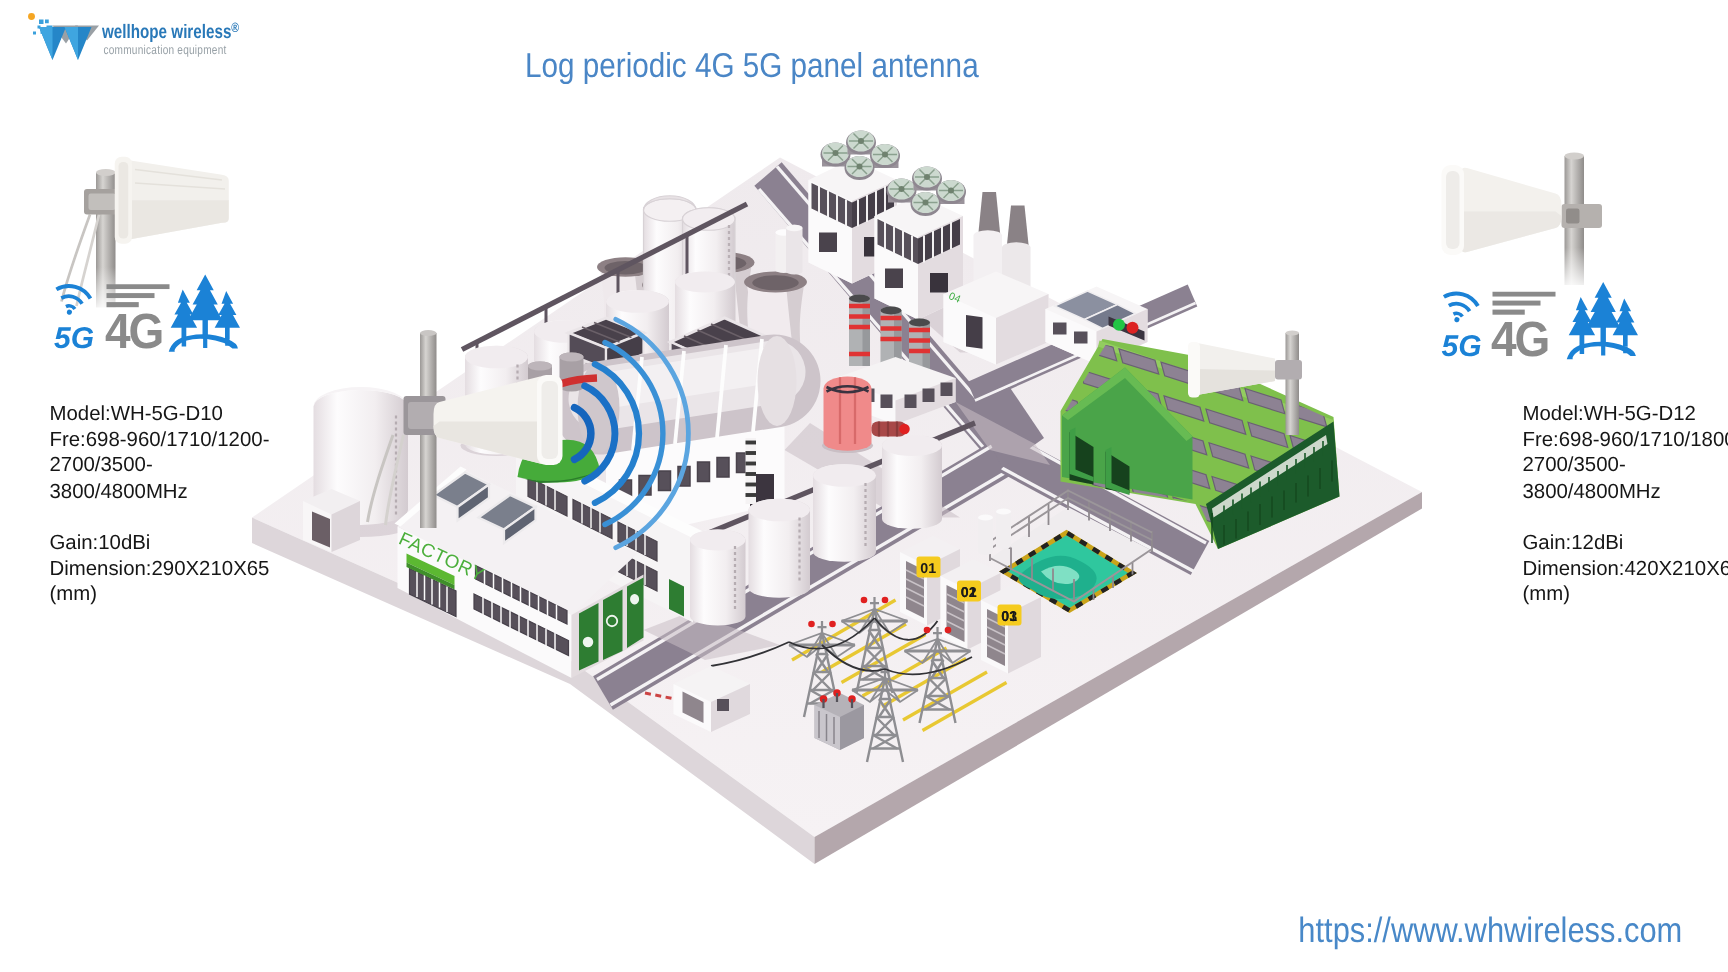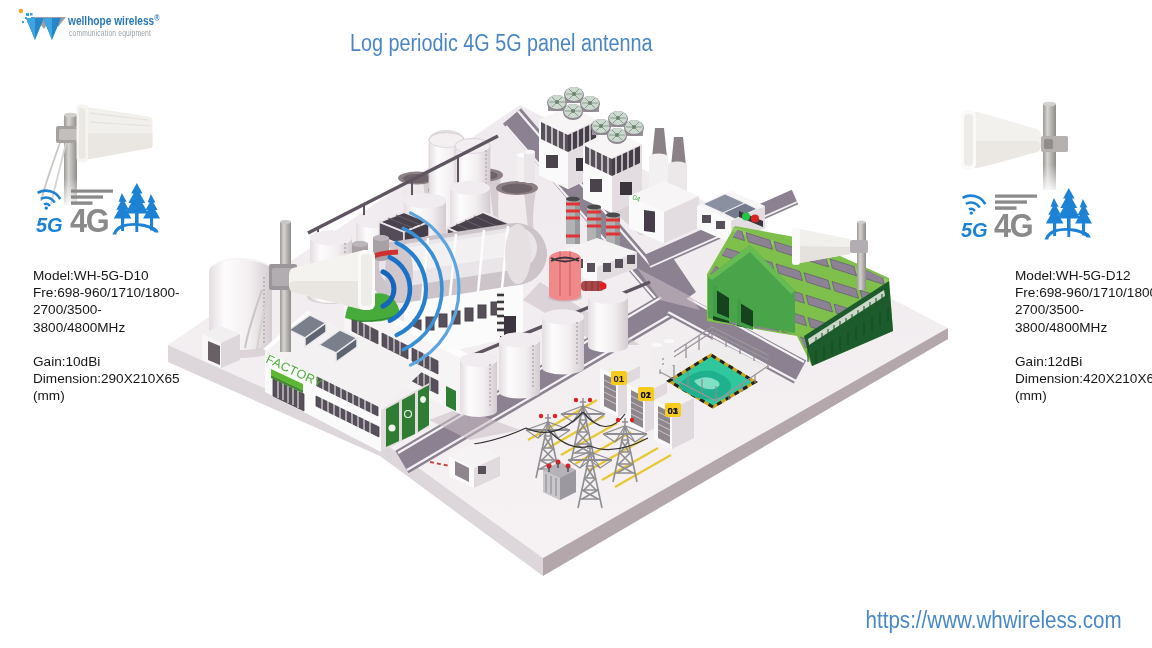--- a/index.html
+++ b/index.html
@@ -10,21 +10,21 @@
 .spec{font-size:13.6px;line-height:17.2px;color:#161616;white-space:pre-line}
 #specL{left:33px;top:267px}
 #specR{left:1015px;top:267px}
 #logoT1{left:68px;top:13px;font-size:13px;font-weight:bold;color:#2878b8;transform:scaleX(0.78);transform-origin:0 0}
 #logoT2{left:69px;top:28px;font-size:8.5px;color:#97a0a6;letter-spacing:0.2px;transform:scaleX(0.79);transform-origin:0 0}
 </style>
 </head>
 <body>
 <div class="abs" id="title">Log periodic 4G 5G panel antenna</div>
 <div class="abs spec" id="specL">Model:WH-5G-D10
-Fre:698-960/1710/1800-
+Fre:698-960/1710/1200-
 2700/3500-
 3800/4800MHz
 
 Gain:10dBi
 Dimension:290X210X65
 (mm)</div>
 <div class="abs spec" id="specR">Model:WH-5G-D12
 Fre:698-960/1710/1800-
 2700/3500-
 3800/4800MHz

